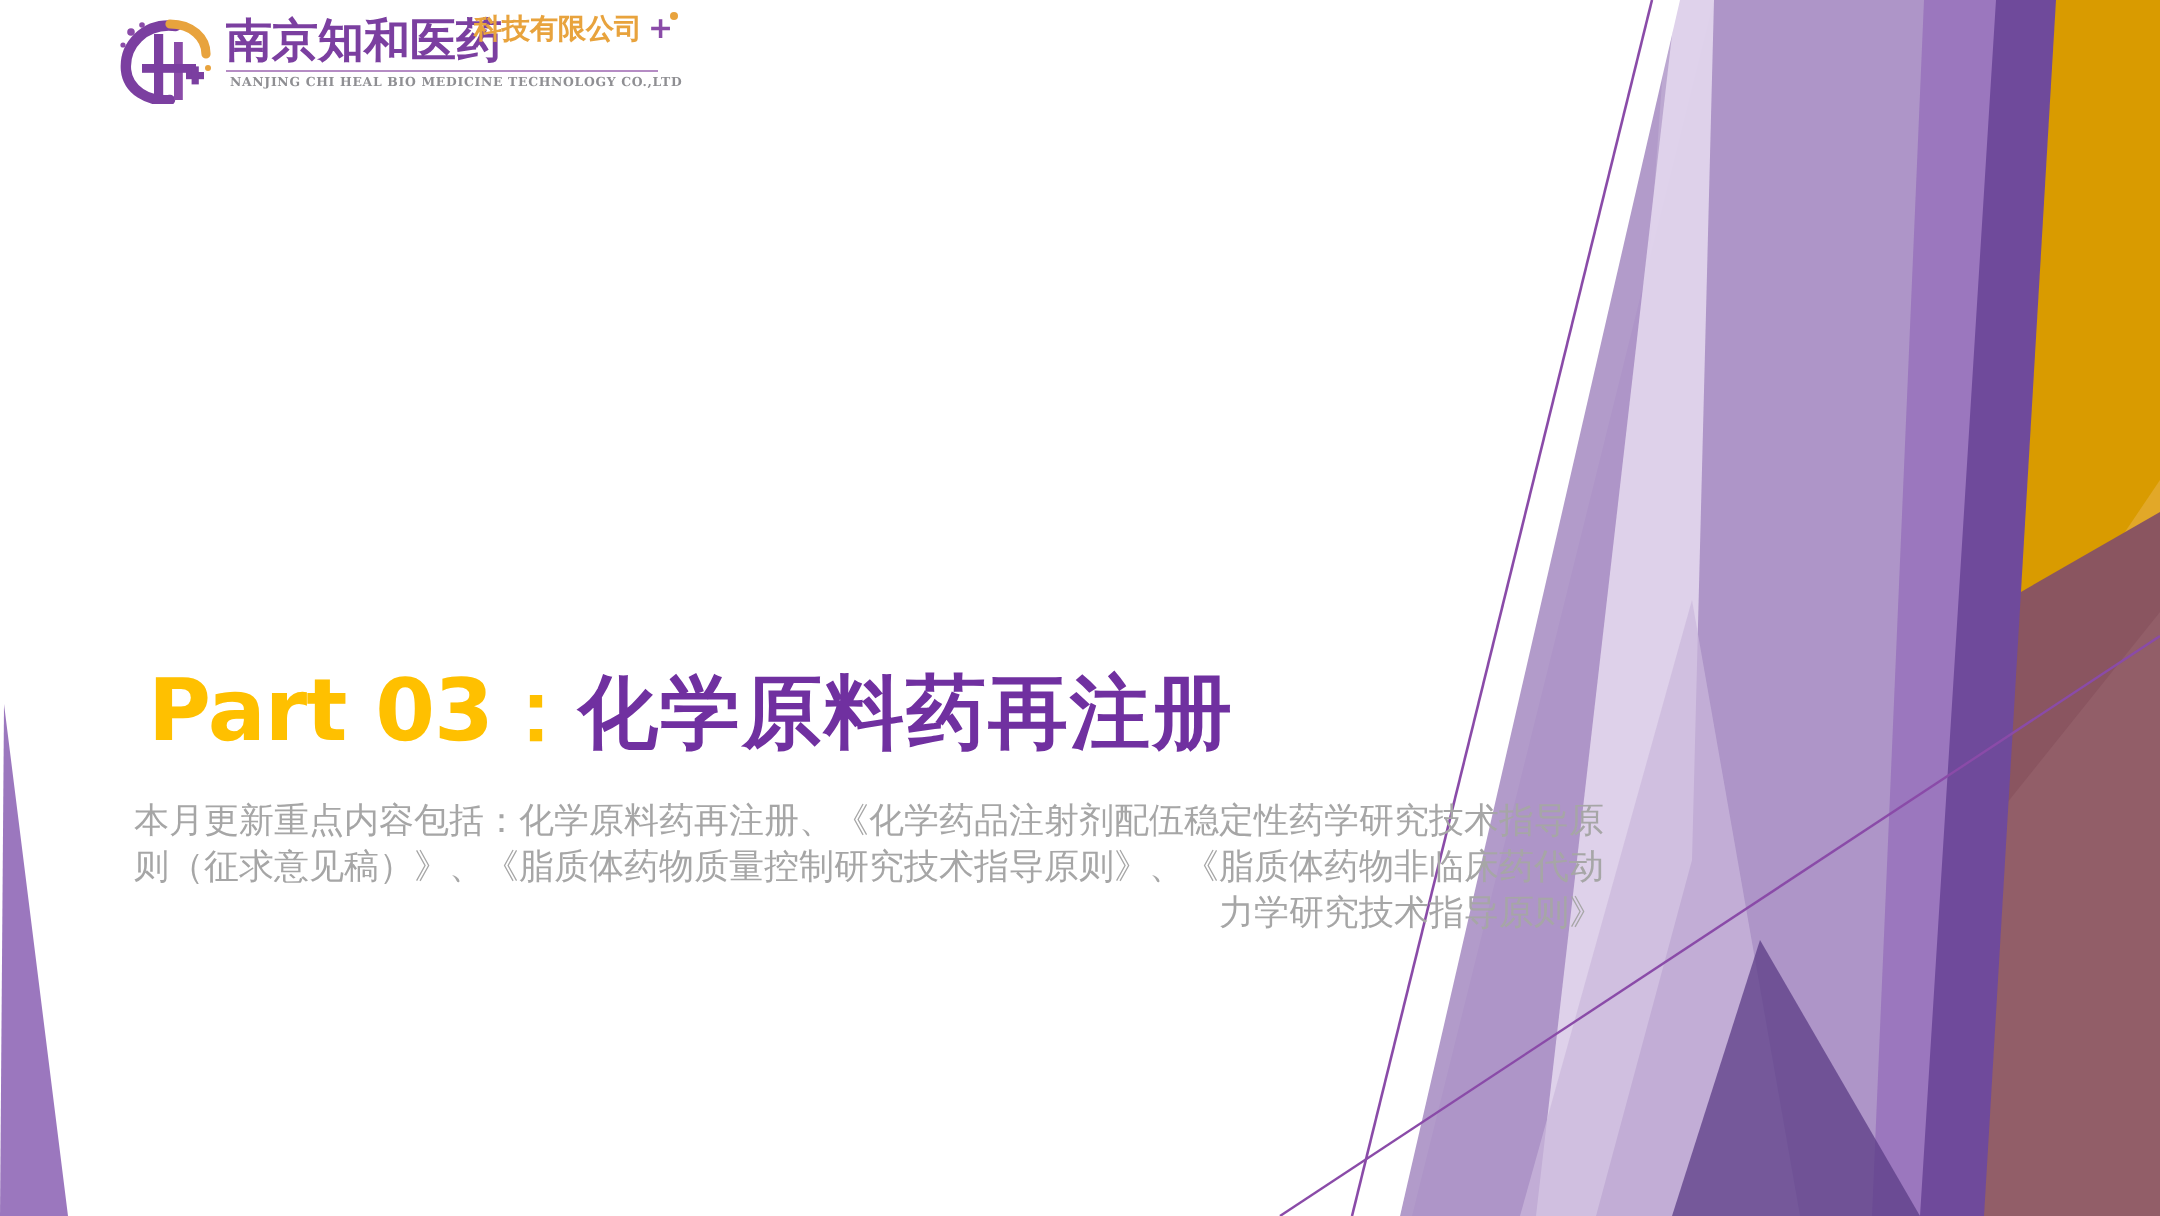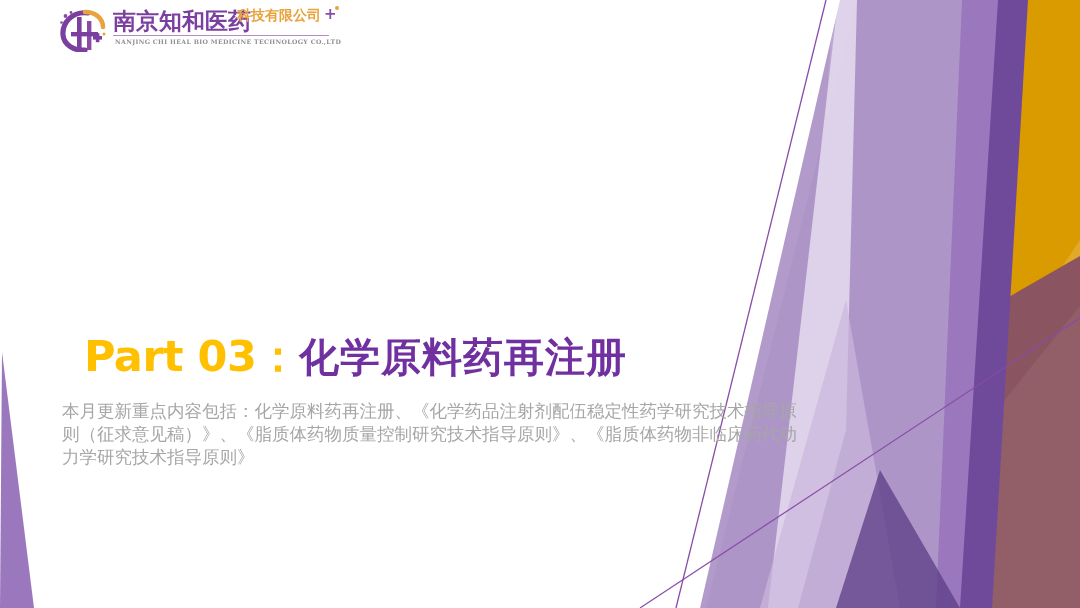--- a/index.html
+++ b/index.html
@@ -100,40 +100,39 @@
     position:absolute;
     left:74px; top:335px;
     white-space:nowrap;
     line-height:1;
   }
   #headline .part {
     font-family:"DejaVu Sans", sans-serif;
     font-size:43px;
     font-weight:bold;
     letter-spacing:-0.5px;
-    margin-left:10px;
   }
   #headline .cn {
     font-family:"DejaVu Sans", sans-serif;
     font-size:40px;
     font-weight:bold;
     letter-spacing:1px;
   }
 
   
   #body-text {
     position:absolute;
     left:62px; top:400px;
     width:740px;
     font-family:"DejaVu Sans", sans-serif;
     font-size:17.5px;
     line-height:23px;
     color:#A6A6A6;
     letter-spacing:0px;
-    text-align:left;
+    text-align:right;
   }
 </style>
 </head>
 <body>
 
 <div id="slide" style="background: rgb(255, 255, 255);">
 
   <svg id="bg-art" viewBox="0 0 1080 608" preserveAspectRatio="none">
 
     <polygon points="1028,0 1080,0 1080,608 975,608 950,430" fill="#D99B00"></polygon>

